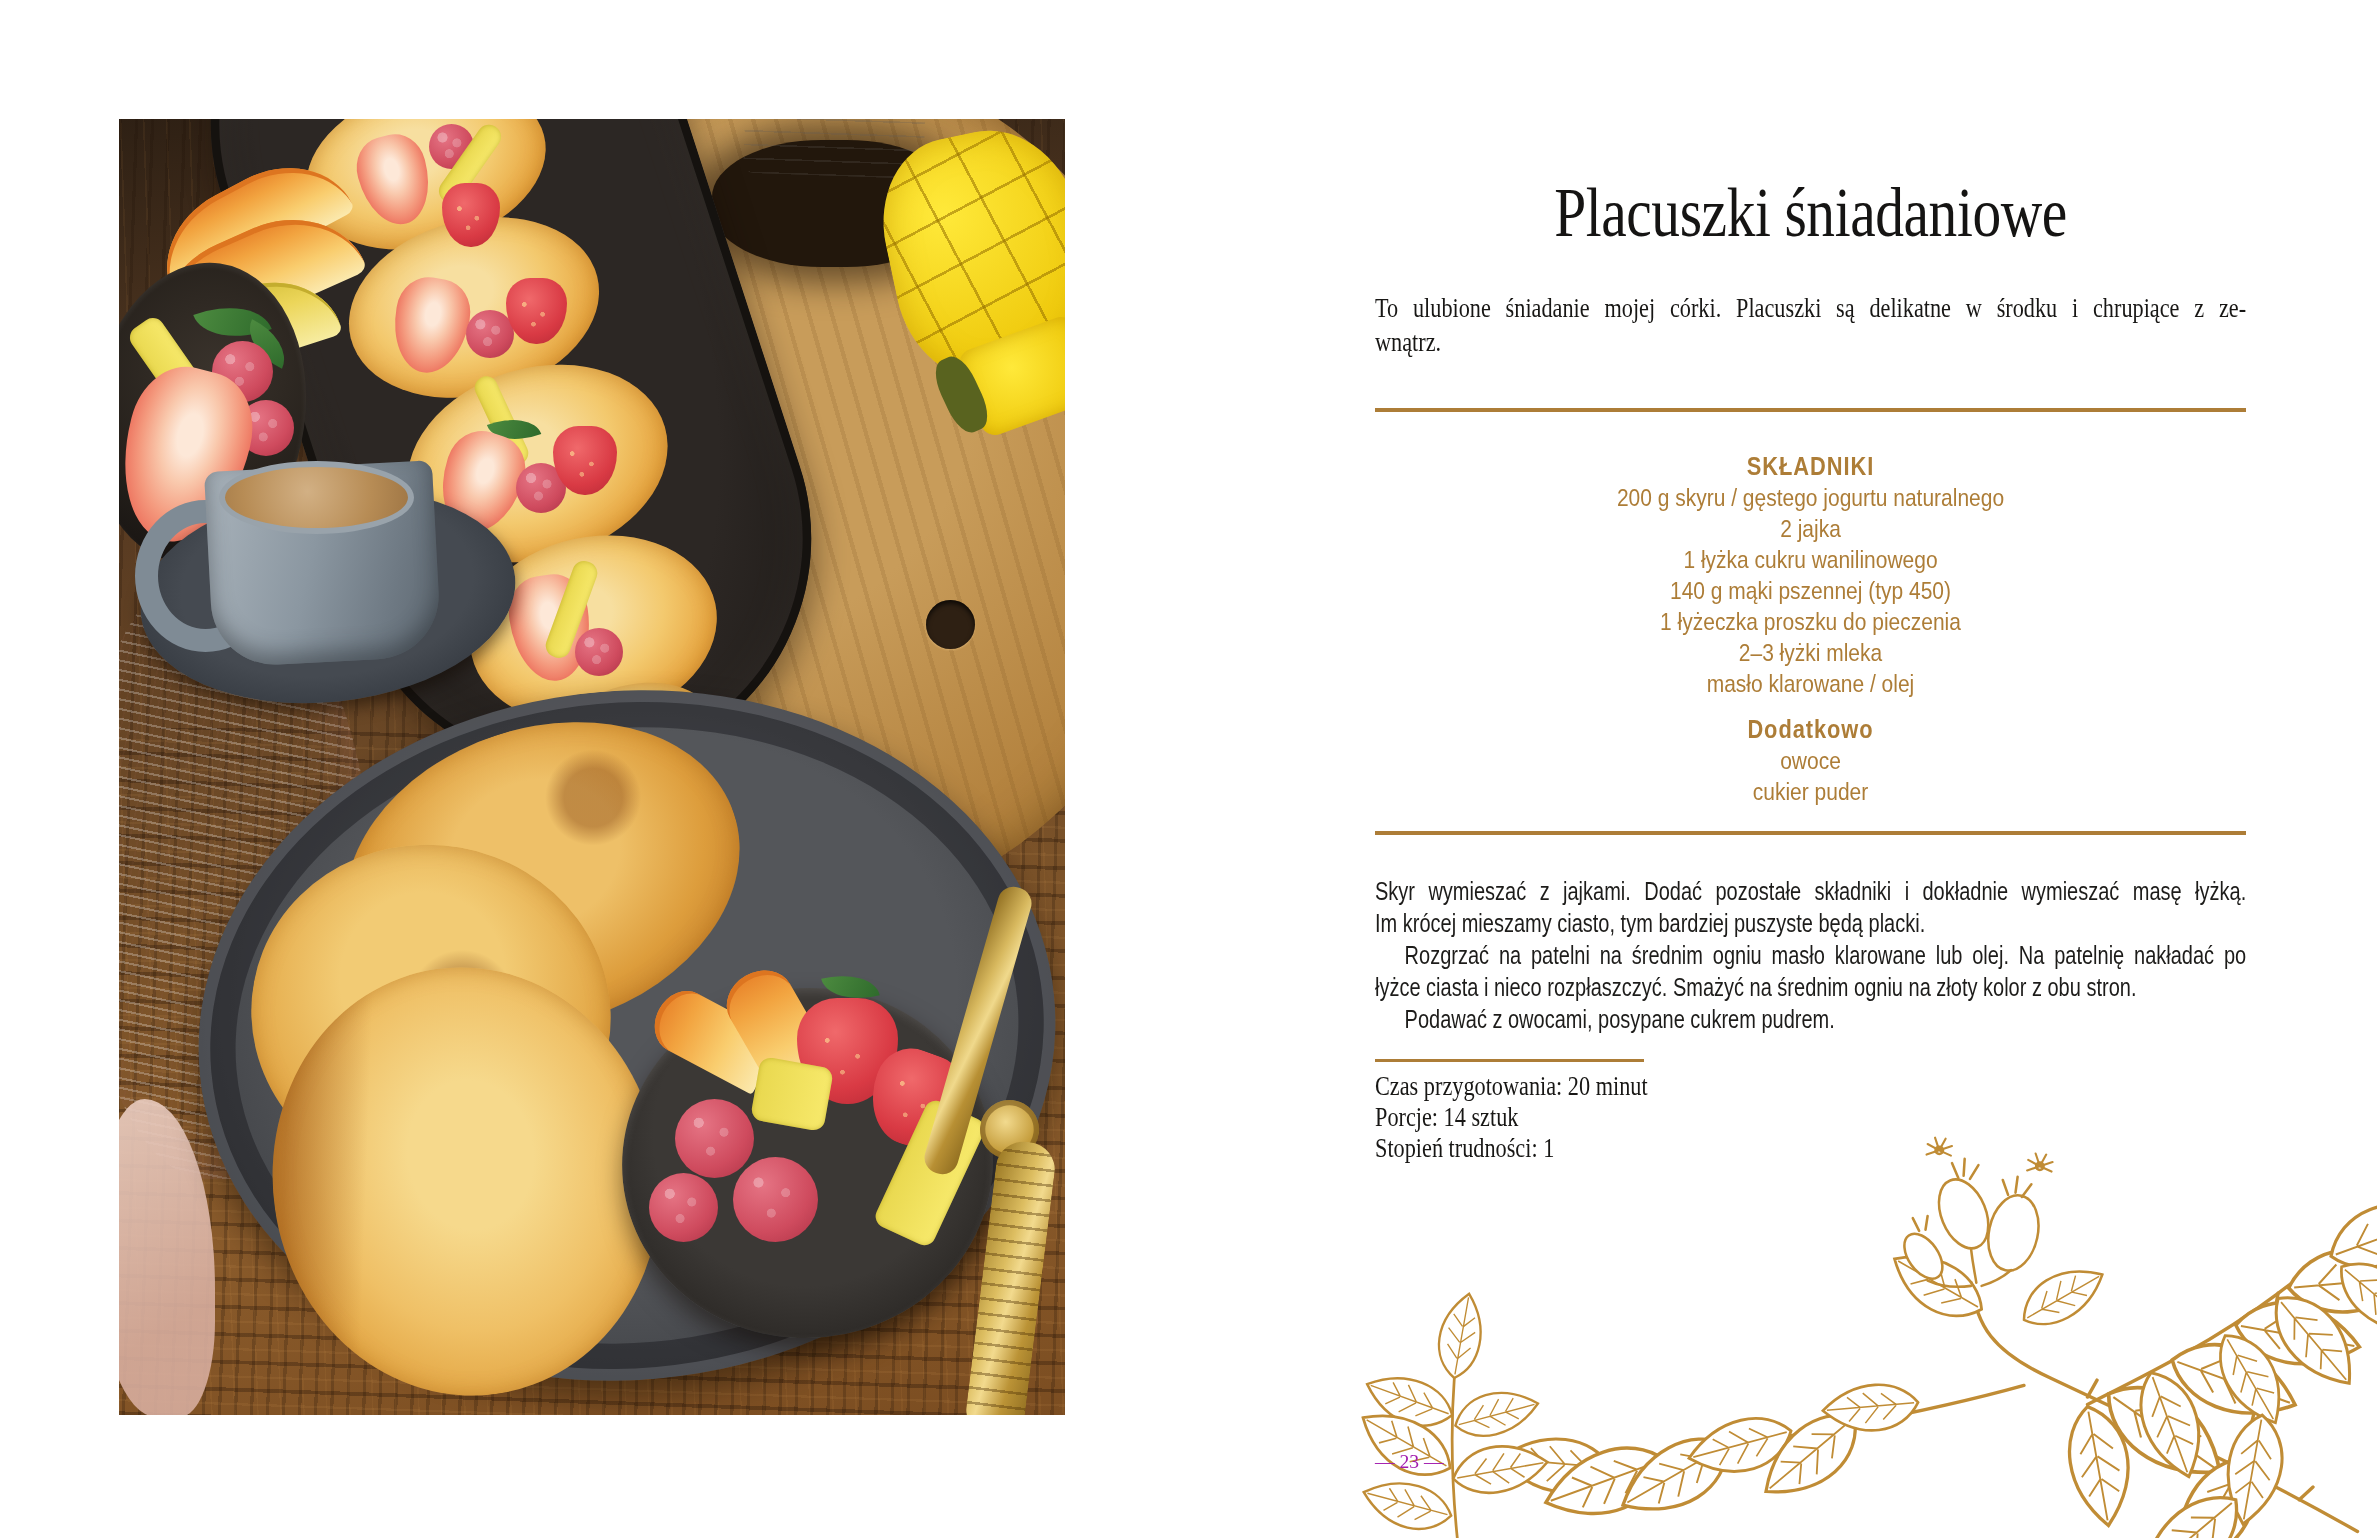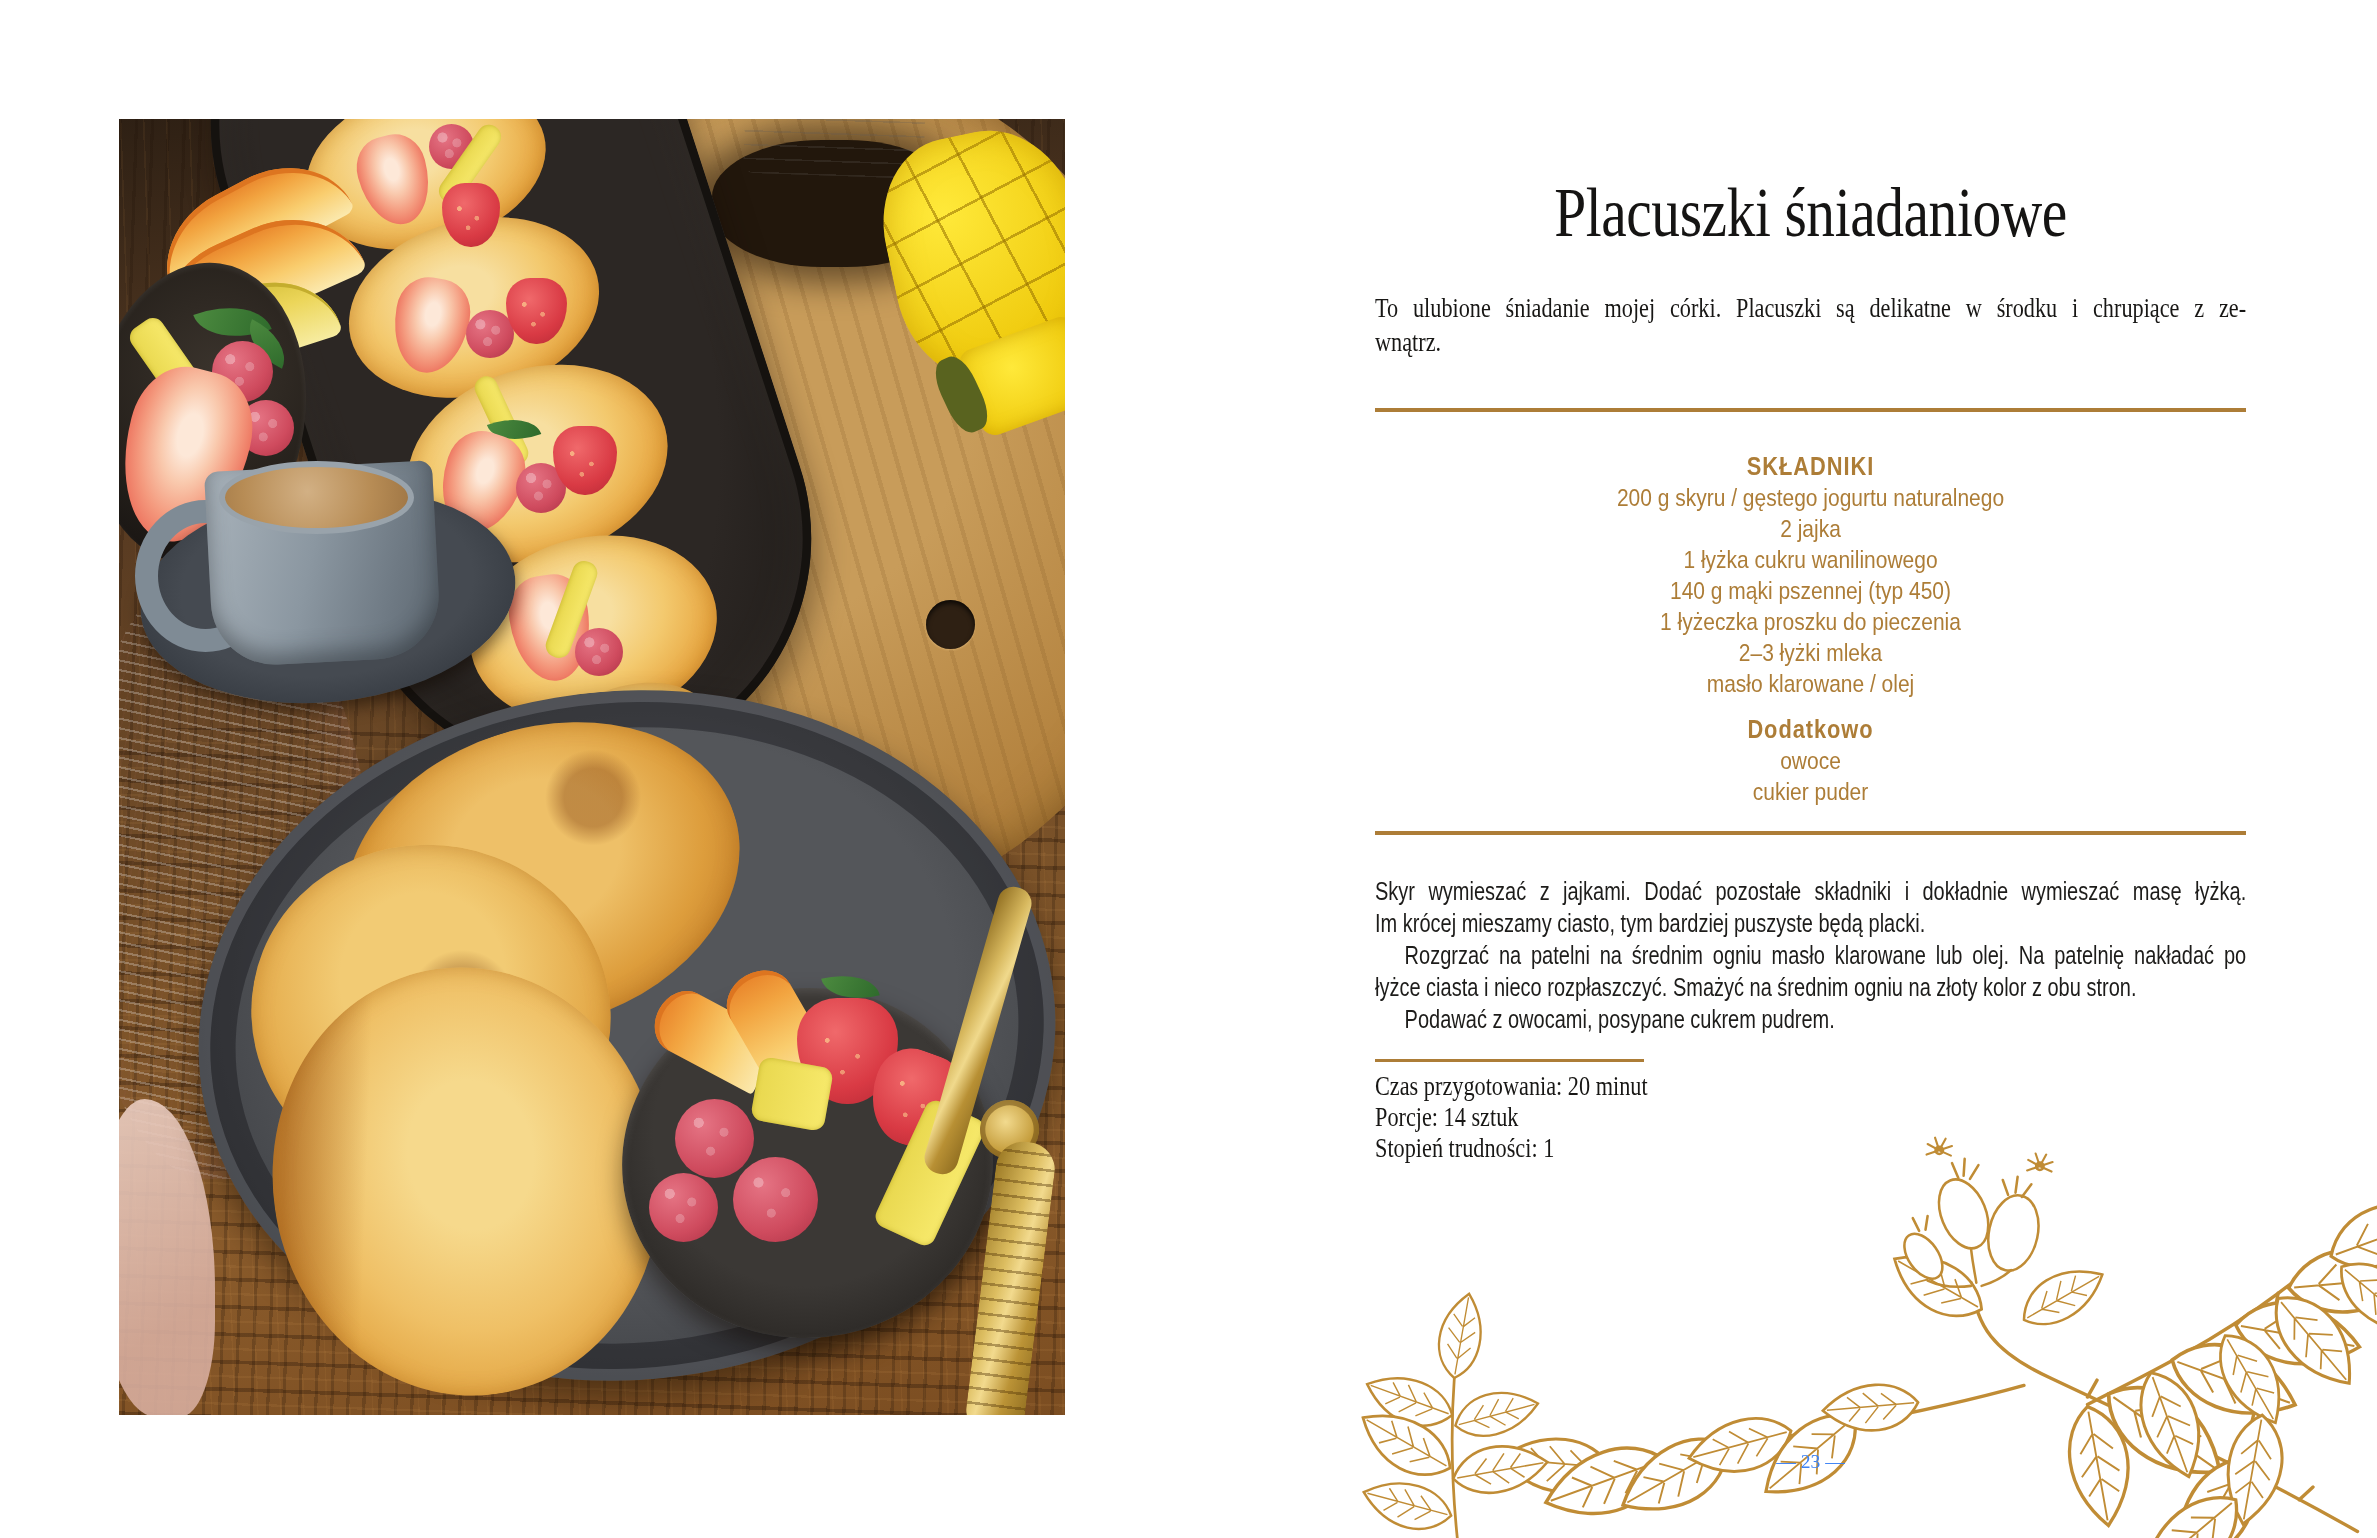--- a/index.html
+++ b/index.html
@@ -101,21 +101,21 @@
   .rule3{top:1059px;width:269px;height:3.2px;}
   .ingblock{top:451px;left:-71px;width:1013px;transform:scaleX(.86);transform-origin:50% 0;
     text-align:center;font-family:"Liberation Sans",sans-serif;color:#ad7d37;font-size:24.4px;line-height:31px;}
   .ingblock .hdr{font-weight:bold;font-size:25.4px;letter-spacing:1.1px;}
   .spacer28{height:15px;}
   .instr{top:875px;width:1089px;transform:scaleX(.8);transform-origin:0 0;
     font-family:"Liberation Sans",sans-serif;font-size:25px;line-height:32px;color:#1d1c1a;}
   .indent{text-indent:37px;}
   .meta{top:1071px;width:1037px;transform:scaleX(.84);transform-origin:0 0;
     font-size:26.5px;line-height:31px;color:#181715;}
-  .pagenum{top:1451px;width:871px;text-align:center;font-size:19.6px;color:#3b82f6;z-index:5;}
+  .pagenum{top:1451px;width:871px;text-align:left;font-size:19.6px;color:#a21caf;z-index:5;}
 
   
   .botanical{position:absolute;left:1346px;top:1108px;width:1033px;height:432px;z-index:1;}
 </style>
 </head>
 <body>
 
 <div class="sheet">
 
   <section class="photo" aria-label="Golden breakfast pancakes topped with strawberries, raspberries and mango on a dark oval tray over a wooden board; cup of coffee on dark saucer, pink linen cloth, cut mango, gray plate with pancakes and a small bowl of fruit, gold cutlery on a rustic wooden table.">

